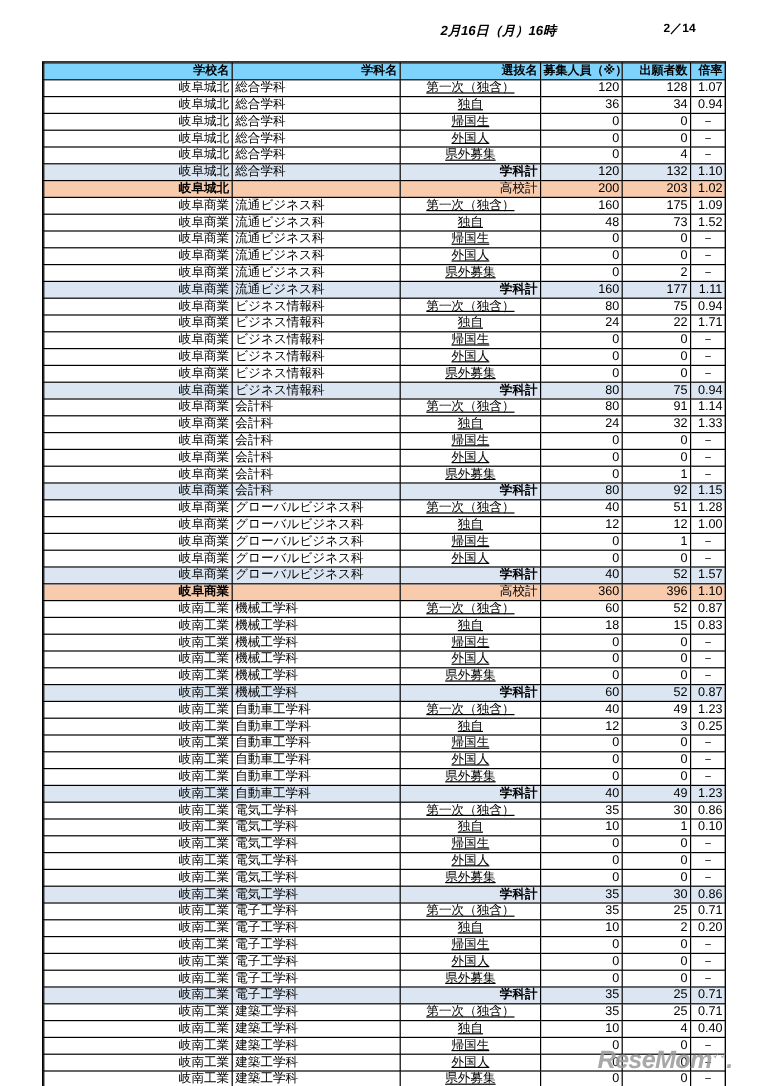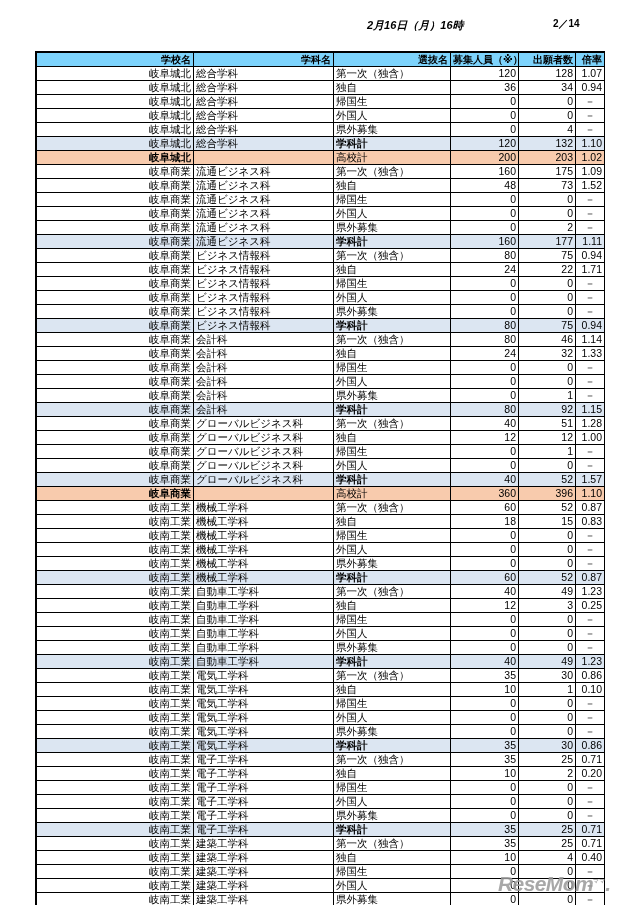--- a/index.html
+++ b/index.html
@@ -97,22 +97,22 @@
     font-size: 10px;
     margin-top: 12px;
   }
   thead th.num-head {
     text-align: center;
     font-size: 9.5px;
   }
 
   td.school   { text-align: right; }
   td.dept     { text-align: left; }
-  td.sel      { text-align: left; }
-  td.sel-total{ font-weight: bold; }
+  td.sel      { text-align: center; text-decoration: underline; }
+  td.sel-total{ text-align: right; font-weight: bold; }
   td.num      { text-align: right; padding-right: 3px; }
   td.ratio    { text-align: right; padding-right: 3px; }
   td.dash     { text-align: center; padding-right: 0; }
 
   tr.row-subtotal td { background: #dce6f2; }
   tr.row-total td {
     background: #f8cbad;
     font-weight: normal;
   }
   tr.row-total td.school { font-weight: bold; }
@@ -332,21 +332,21 @@
             <td class="sel-total">学科計</td>
             <td class="num">80</td>
             <td class="num">75</td>
             <td class="ratio">0.94</td>
           </tr>
           <tr>
             <td class="school">岐阜商業</td>
             <td class="dept">会計科</td>
             <td class="sel">第一次（独含）</td>
             <td class="num">80</td>
-            <td class="num">46</td>
+            <td class="num">91</td>
             <td class="ratio">1.14</td>
           </tr>
           <tr>
             <td class="school">岐阜商業</td>
             <td class="dept">会計科</td>
             <td class="sel">独自</td>
             <td class="num">24</td>
             <td class="num">32</td>
             <td class="ratio">1.33</td>
           </tr>

